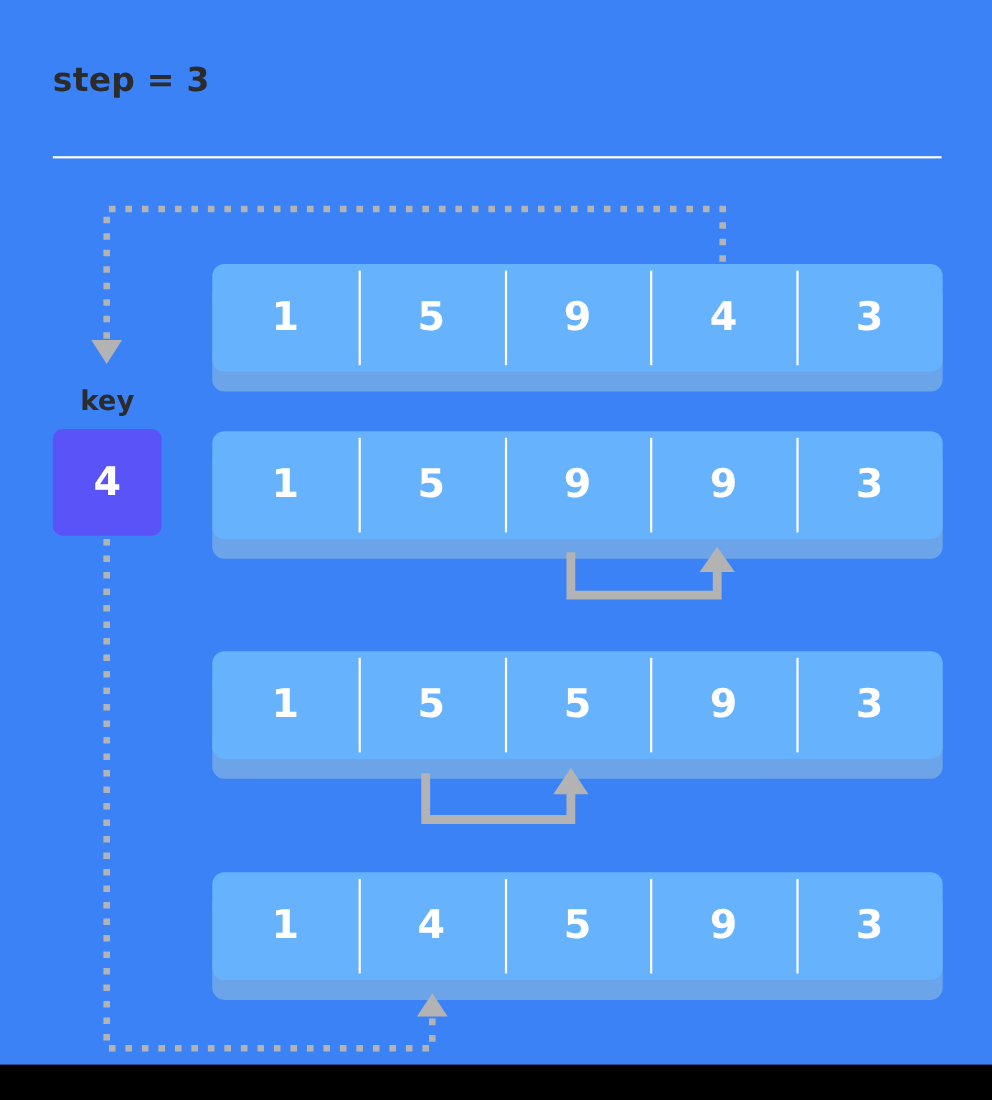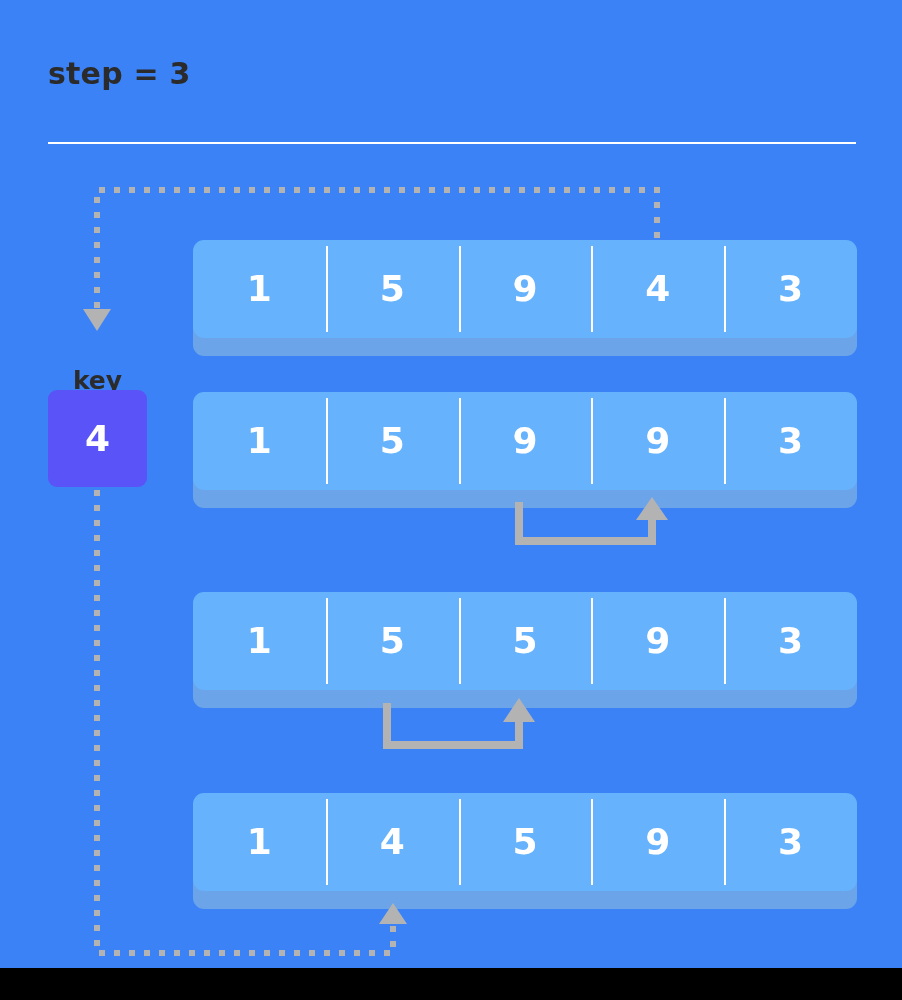--- a/index.html
+++ b/index.html
@@ -37,21 +37,21 @@
     top: 142px;
     width: 808px;
     height: 2px;
     background: #ffffff;
   }
 
   
   #key-label {
     position: absolute;
     left: 48px;
-    top: 364px;
+    top: 348px;
     width: 99px;
     text-align: center;
     font-size: 25px;
     font-weight: 700;
     color: #2b2b2b;
     line-height: 34px;
   }
   #key-box {
     position: absolute;
     left: 48px;

